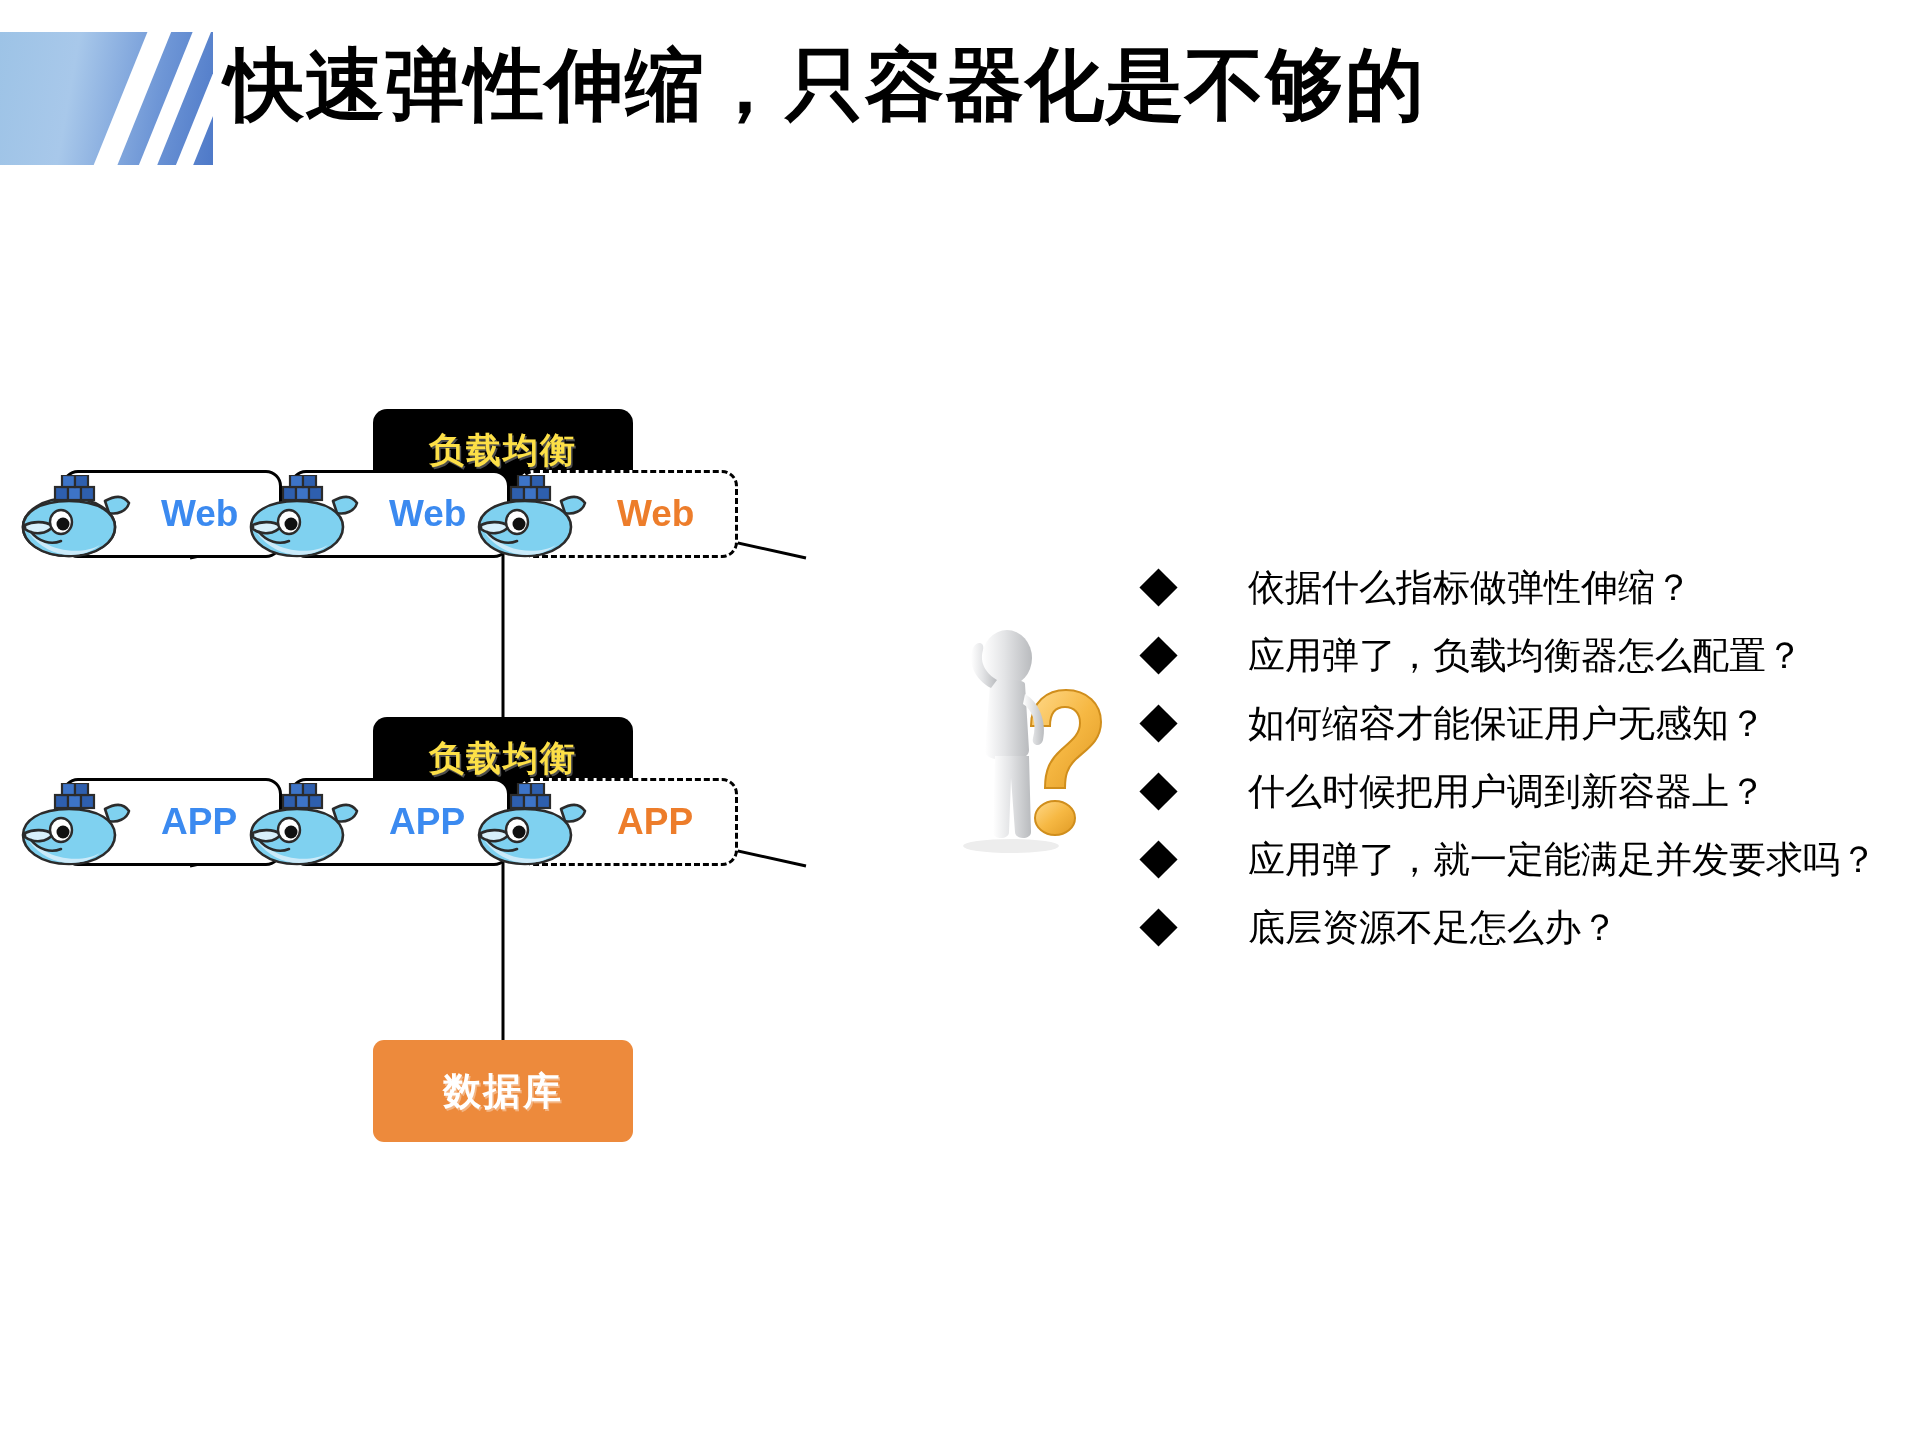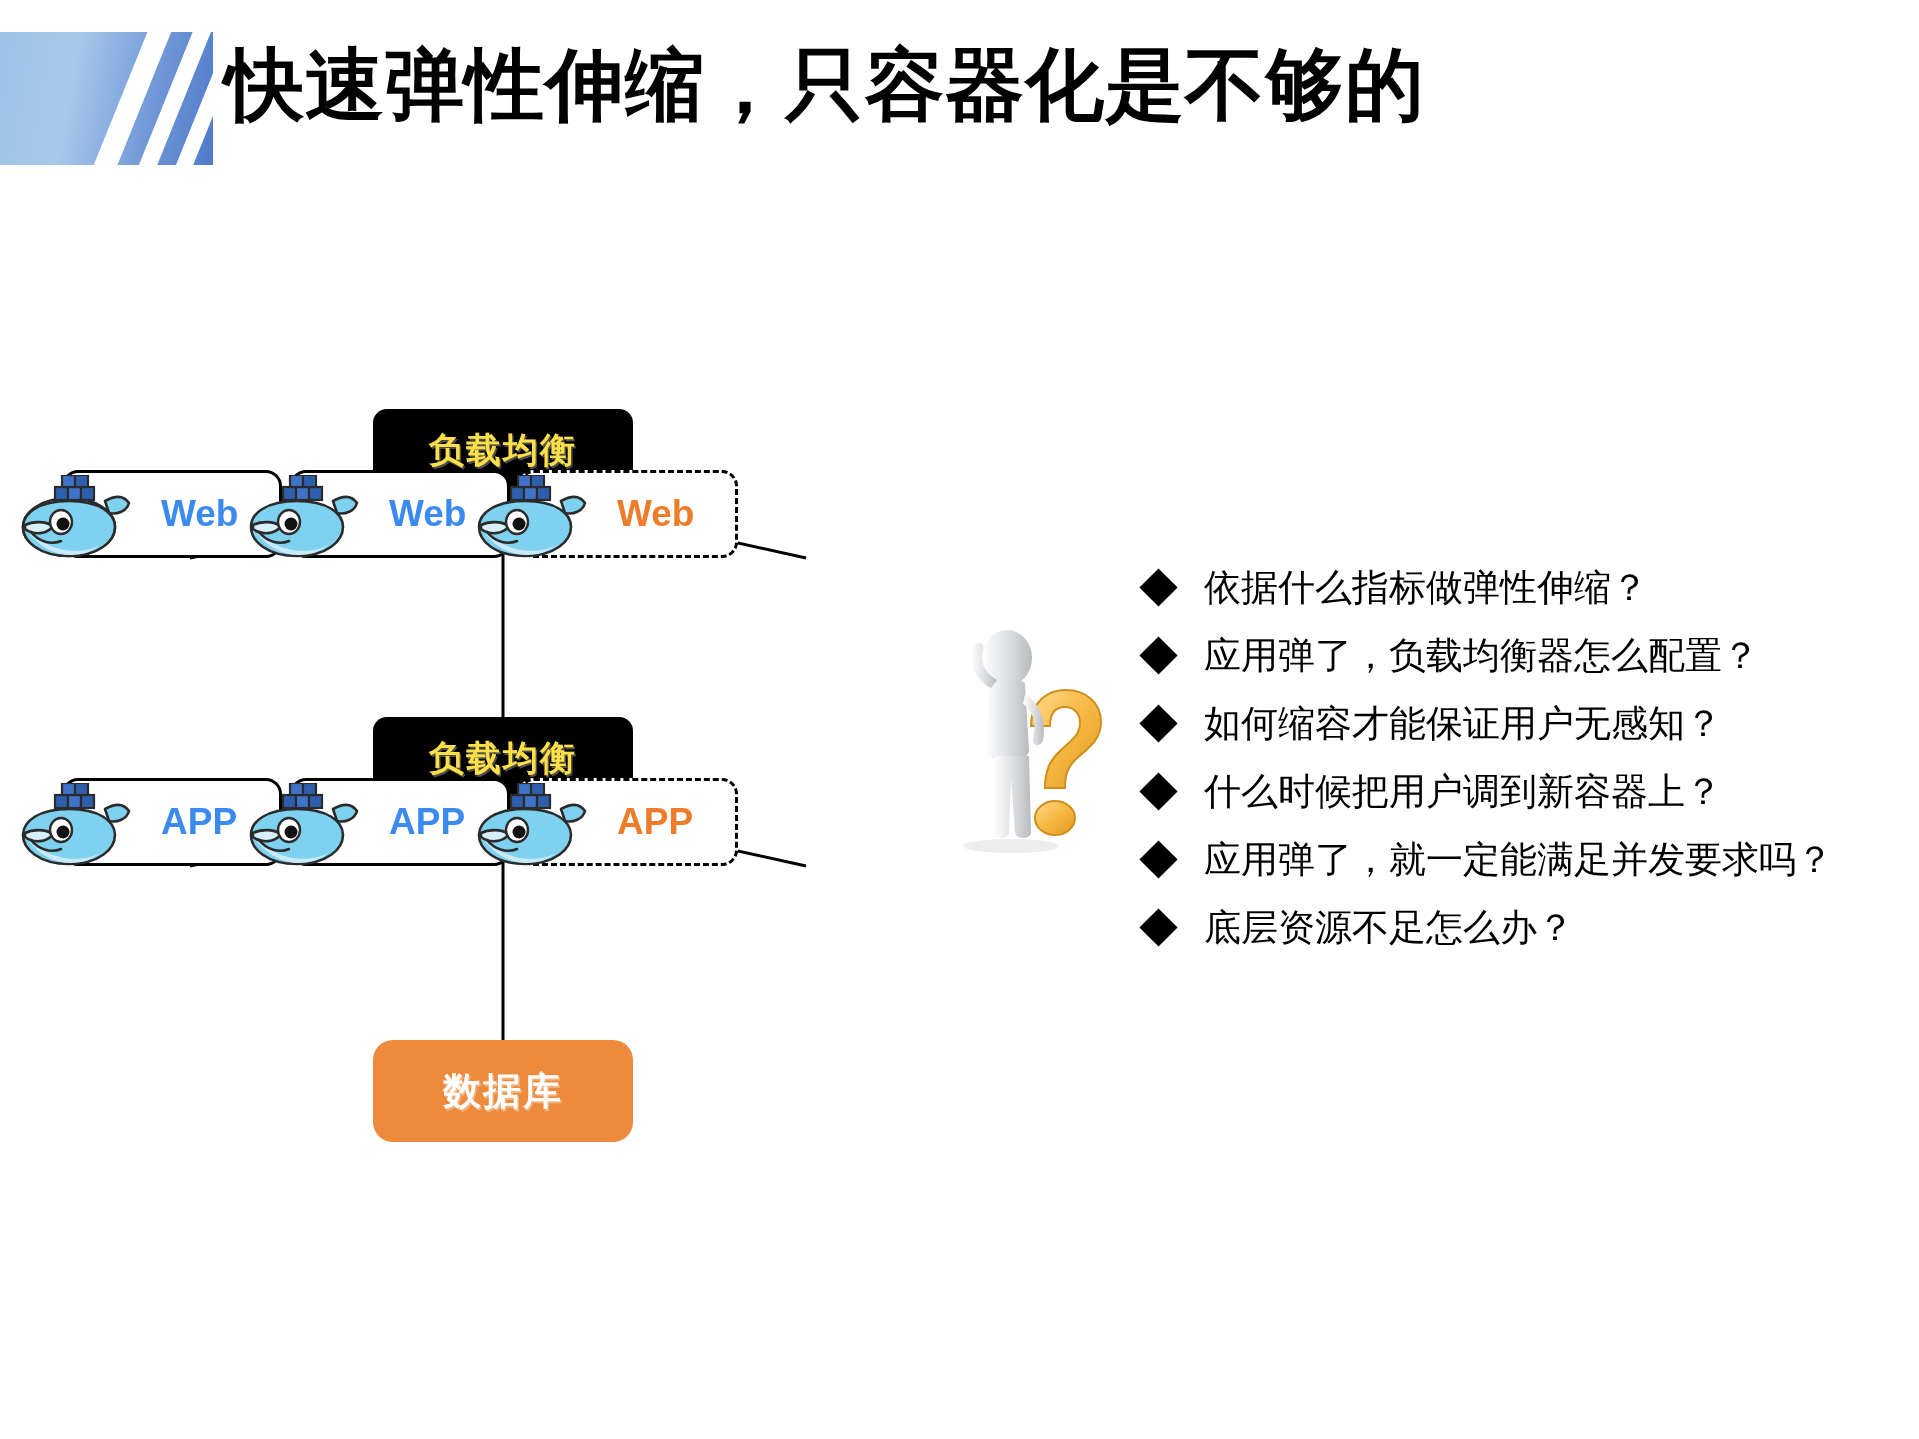--- a/index.html
+++ b/index.html
@@ -134,21 +134,21 @@
   #app-2 { left: 290px; top: 388px; }
   #app-3 { left: 518px; top: 388px; }
 
   #db-box {
     position: absolute;
     left: 373px;
     top: 650px;
     width: 260px;
     height: 102px;
     background: #ED8A3C;
-    border-radius: 20px;
+    border-radius: 11px;
     display: flex;
     align-items: center;
     justify-content: center;
     color: #ffffff;
     font-size: 38px;
     font-weight: 700;
     letter-spacing: 2px;
     text-shadow: 1.5px 1.5px 0 rgba(255,255,255,.35);
   }
 
@@ -165,20 +165,21 @@
     position: absolute;
     left: 1145px;
     top: 565px;
     width: 760px;
   }
   .q-item {
     display: flex;
     align-items: flex-start;
     margin-bottom: 23px;
     white-space: nowrap;
+    gap: 44px;
   }
   .q-diamond {
     width: 27px;
     height: 27px;
     background: #000000;
     transform: rotate(45deg);
     flex: 0 0 auto;
     margin-top: 9px;
     margin-right: 32px;
   }

